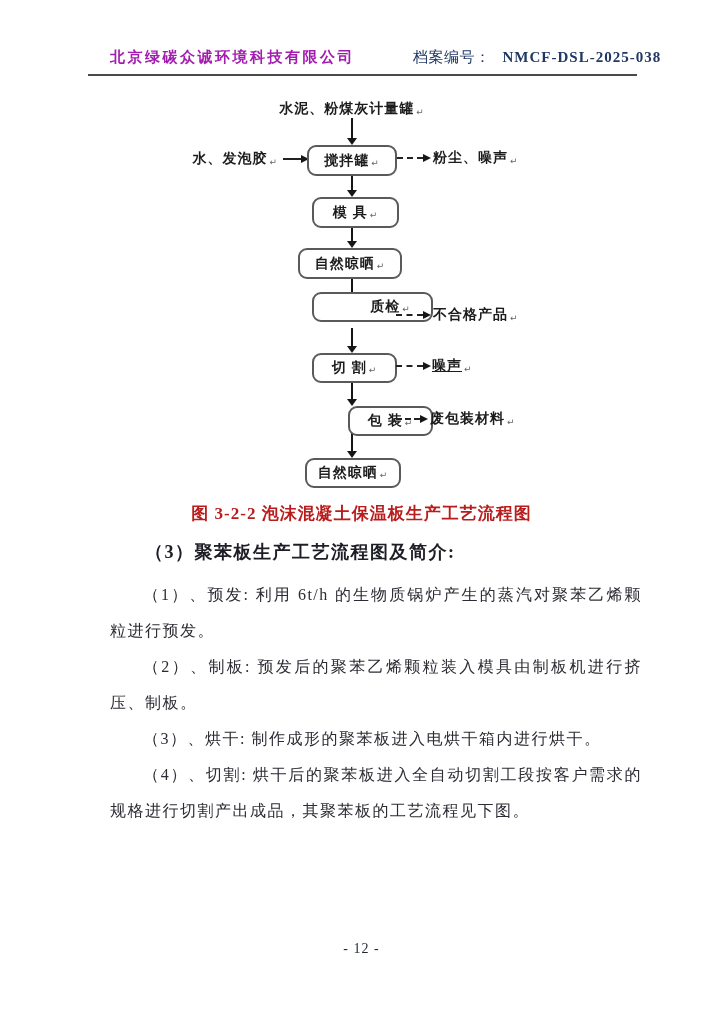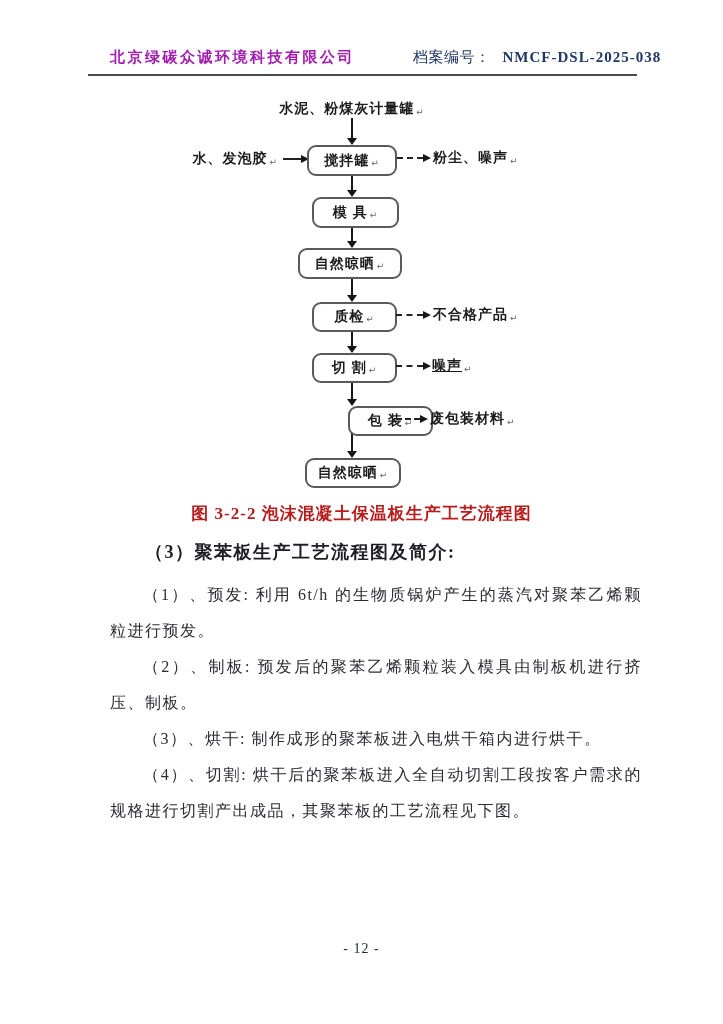--- a/index.html
+++ b/index.html
@@ -100,21 +100,21 @@
         <span class="rmark">↵</span>
     </div>
     <div class="fc-box" style="left:312px; top:197px; width:83px; height:27px;">
       <span>模 具</span>
         <span class="rmark">↵</span>
     </div>
     <div class="fc-box" style="left:298px; top:248px; width:100px; height:27px;">
       <span>自然晾晒</span>
         <span class="rmark">↵</span>
     </div>
-    <div class="fc-box" style="left:312px; top:302px; width:81px; height:26px;">
+    <div class="fc-box" style="left:312px; top:292px; width:81px; height:26px;padding-left:36px;">
       <span>质检</span>
         <span class="rmark">↵</span>
     </div>
     <div class="fc-box" style="left:312px; top:353px; width:81px; height:26px;">
       <span>切 割</span>
         <span class="rmark">↵</span>
     </div>
     <div class="fc-box" style="left:304px; top:406px; width:81px; height:26px;margin-left:44px;">
       <span>包 装</span>
         <span class="rmark">↵</span>

